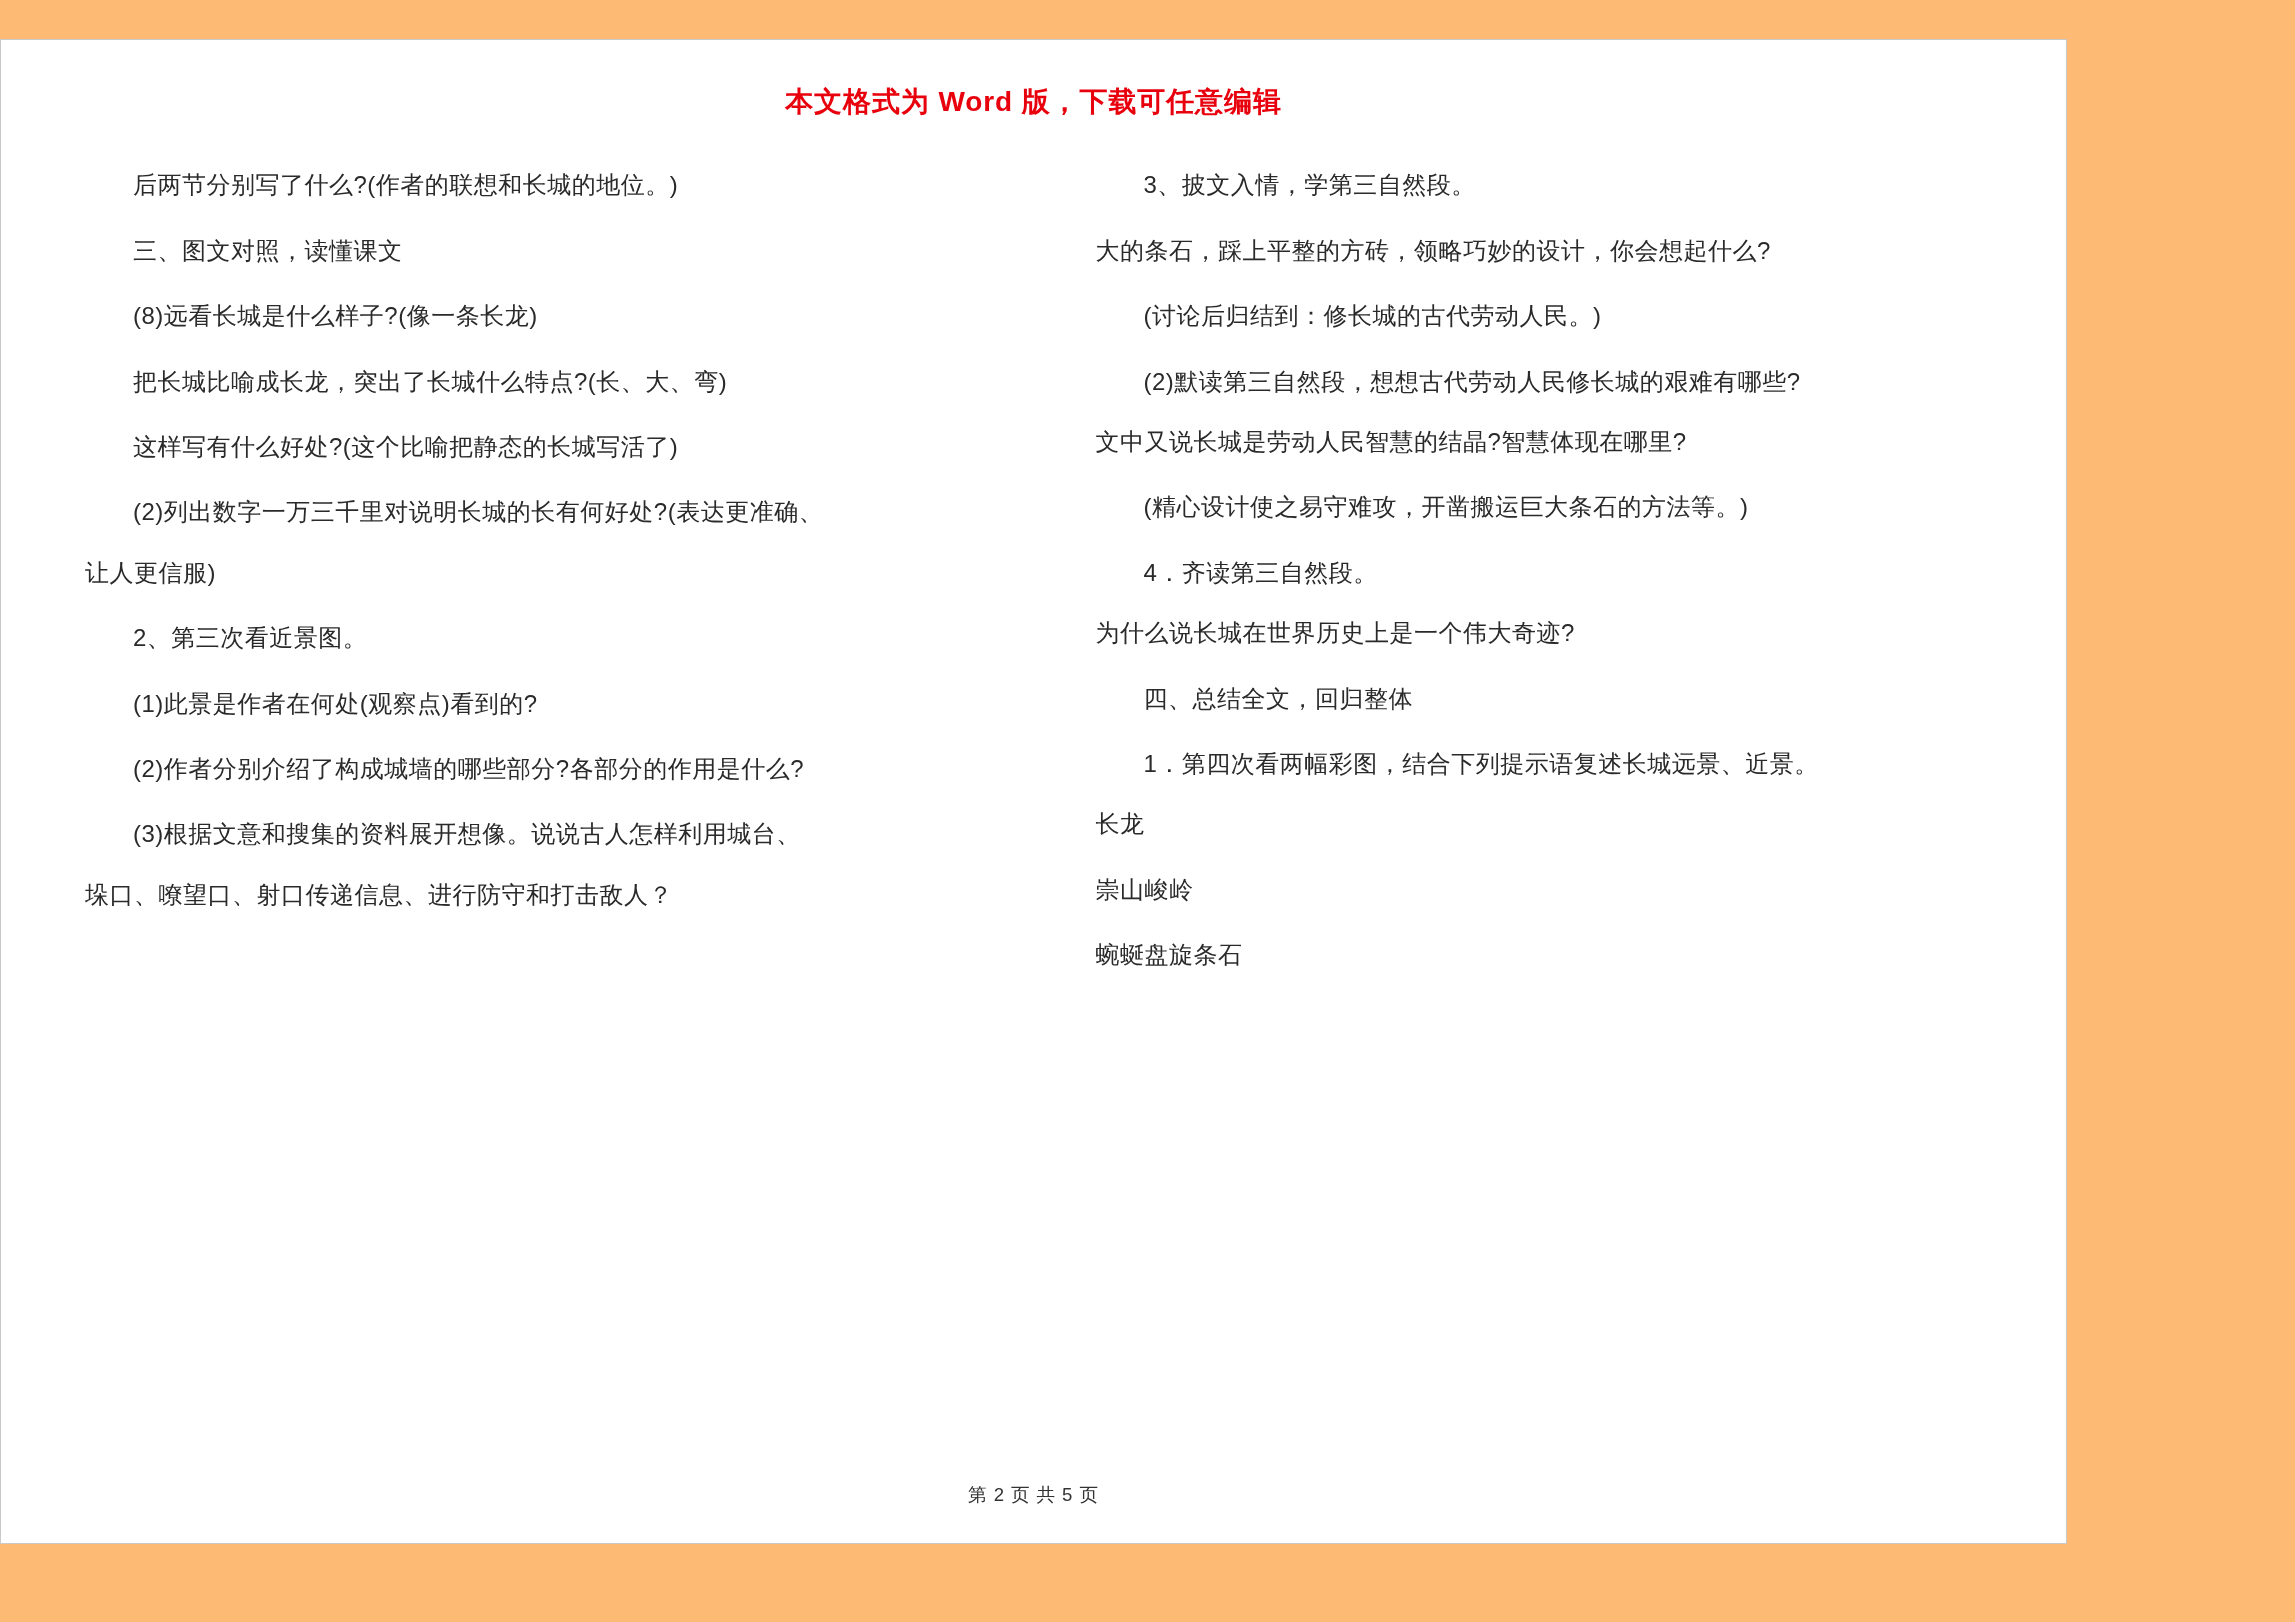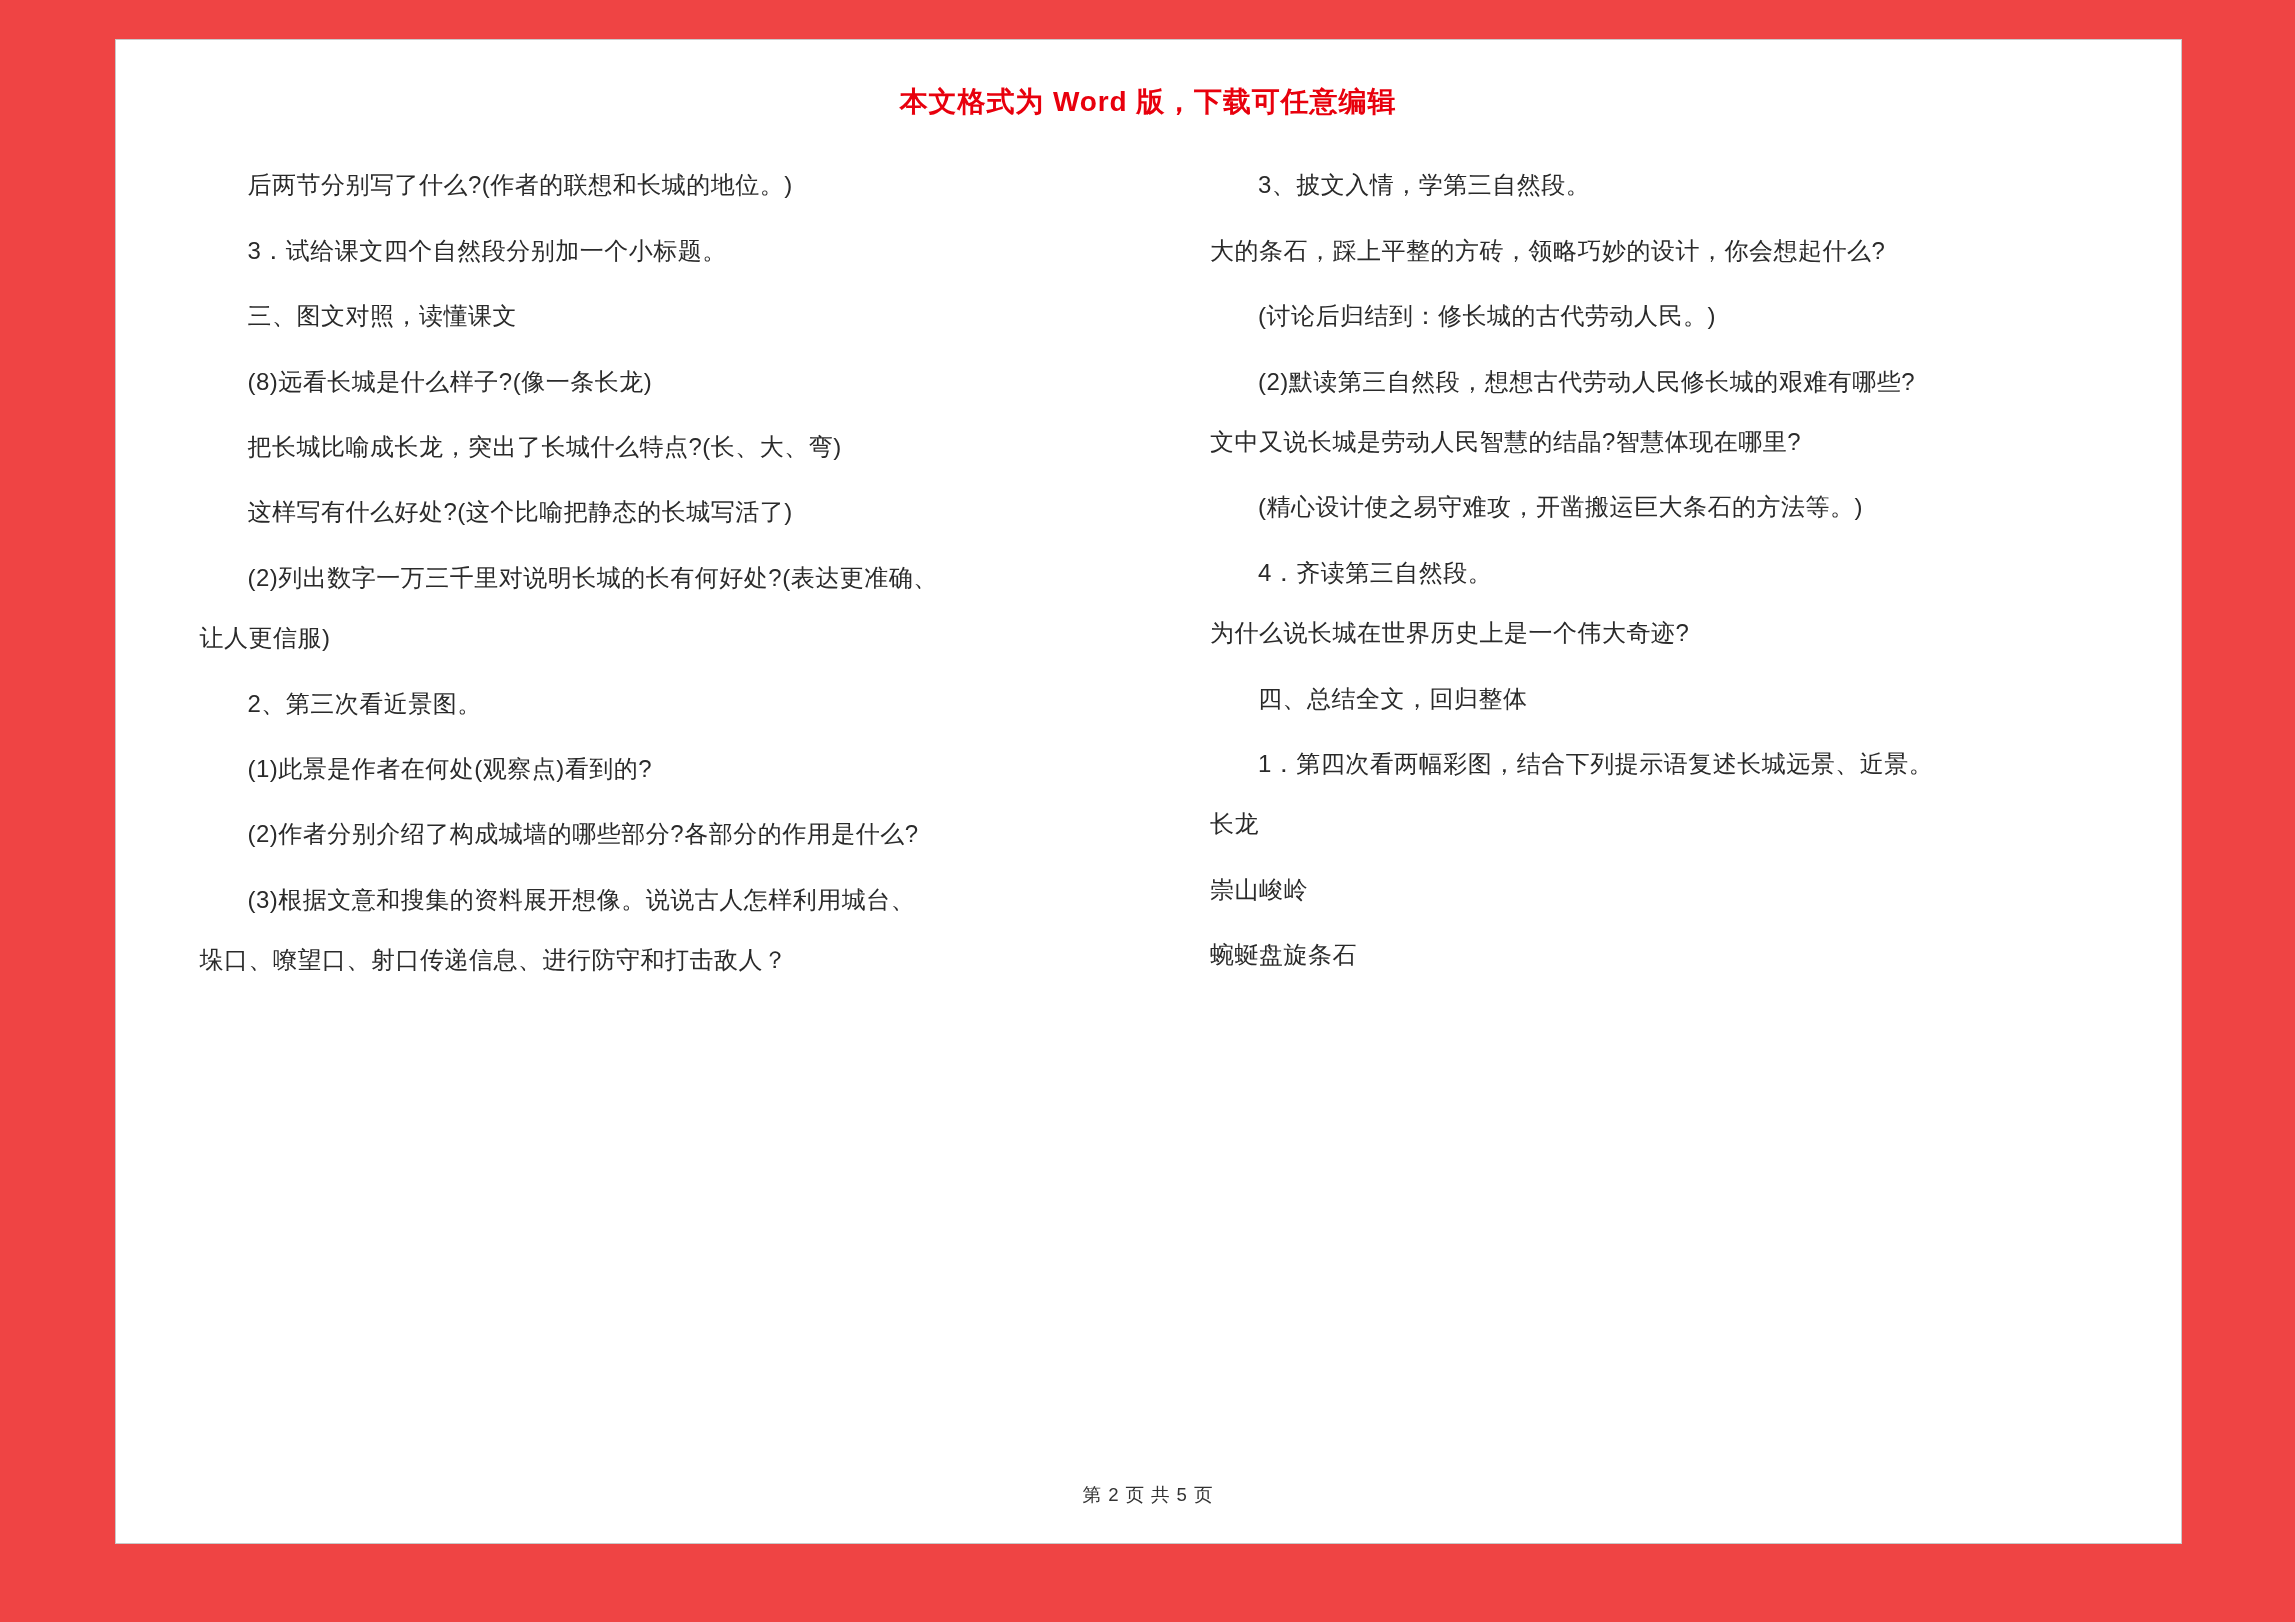--- a/index.html
+++ b/index.html
@@ -6,24 +6,23 @@
     margin: 0;
     padding: 0;
     background: #f2f2f2;
     width: 2296px;
     height: 1622px;
     font-family: "Liberation Sans", sans-serif;
   }
   .page-wrap {
     width: 2296px;
     height: 1622px;
-    background: #ef4444;
+    background: #fdba74;
     box-sizing: border-box;
     display: flex;
-    justify-content: center;
     align-items: flex-start;
   }
   .page {
     margin-top: 39px;
     width: 2067px;
     height: 1505px;
     background: #ffffff;
     border: 1.9px solid #c9c9c9;
     box-sizing: border-box;
     position: relative;
@@ -78,21 +77,20 @@
 
 <div class="page-wrap">
   <div class="page">
 
     <div class="doc-banner">本文格式为 Word 版，下载可任意编辑</div>
 
     <div class="columns">
 
       <div class="col col-left">
         <p class="line indent">后两节分别写了什么?(作者的联想和长城的地位。)</p>
-        <p class="line indent">3．试给课文四个自然段分别加一个小标题。</p>
         <p class="line indent">三、图文对照，读懂课文</p>
         <p class="line indent">(8)远看长城是什么样子?(像一条长龙)</p>
         <p class="line indent">把长城比喻成长龙，突出了长城什么特点?(长、大、弯)</p>
         <p class="line indent">这样写有什么好处?(这个比喻把静态的长城写活了)</p>
         <p class="line indent tight">(2)列出数字一万三千里对说明长城的长有何好处?(表达更准确、</p>
         <p class="line">让人更信服)</p>
         <p class="line indent">2、第三次看近景图。</p>
         <p class="line indent">(1)此景是作者在何处(观察点)看到的?</p>
         <p class="line indent">(2)作者分别介绍了构成城墙的哪些部分?各部分的作用是什么?</p>
         <p class="line indent tight">(3)根据文意和搜集的资料展开想像。说说古人怎样利用城台、</p>

